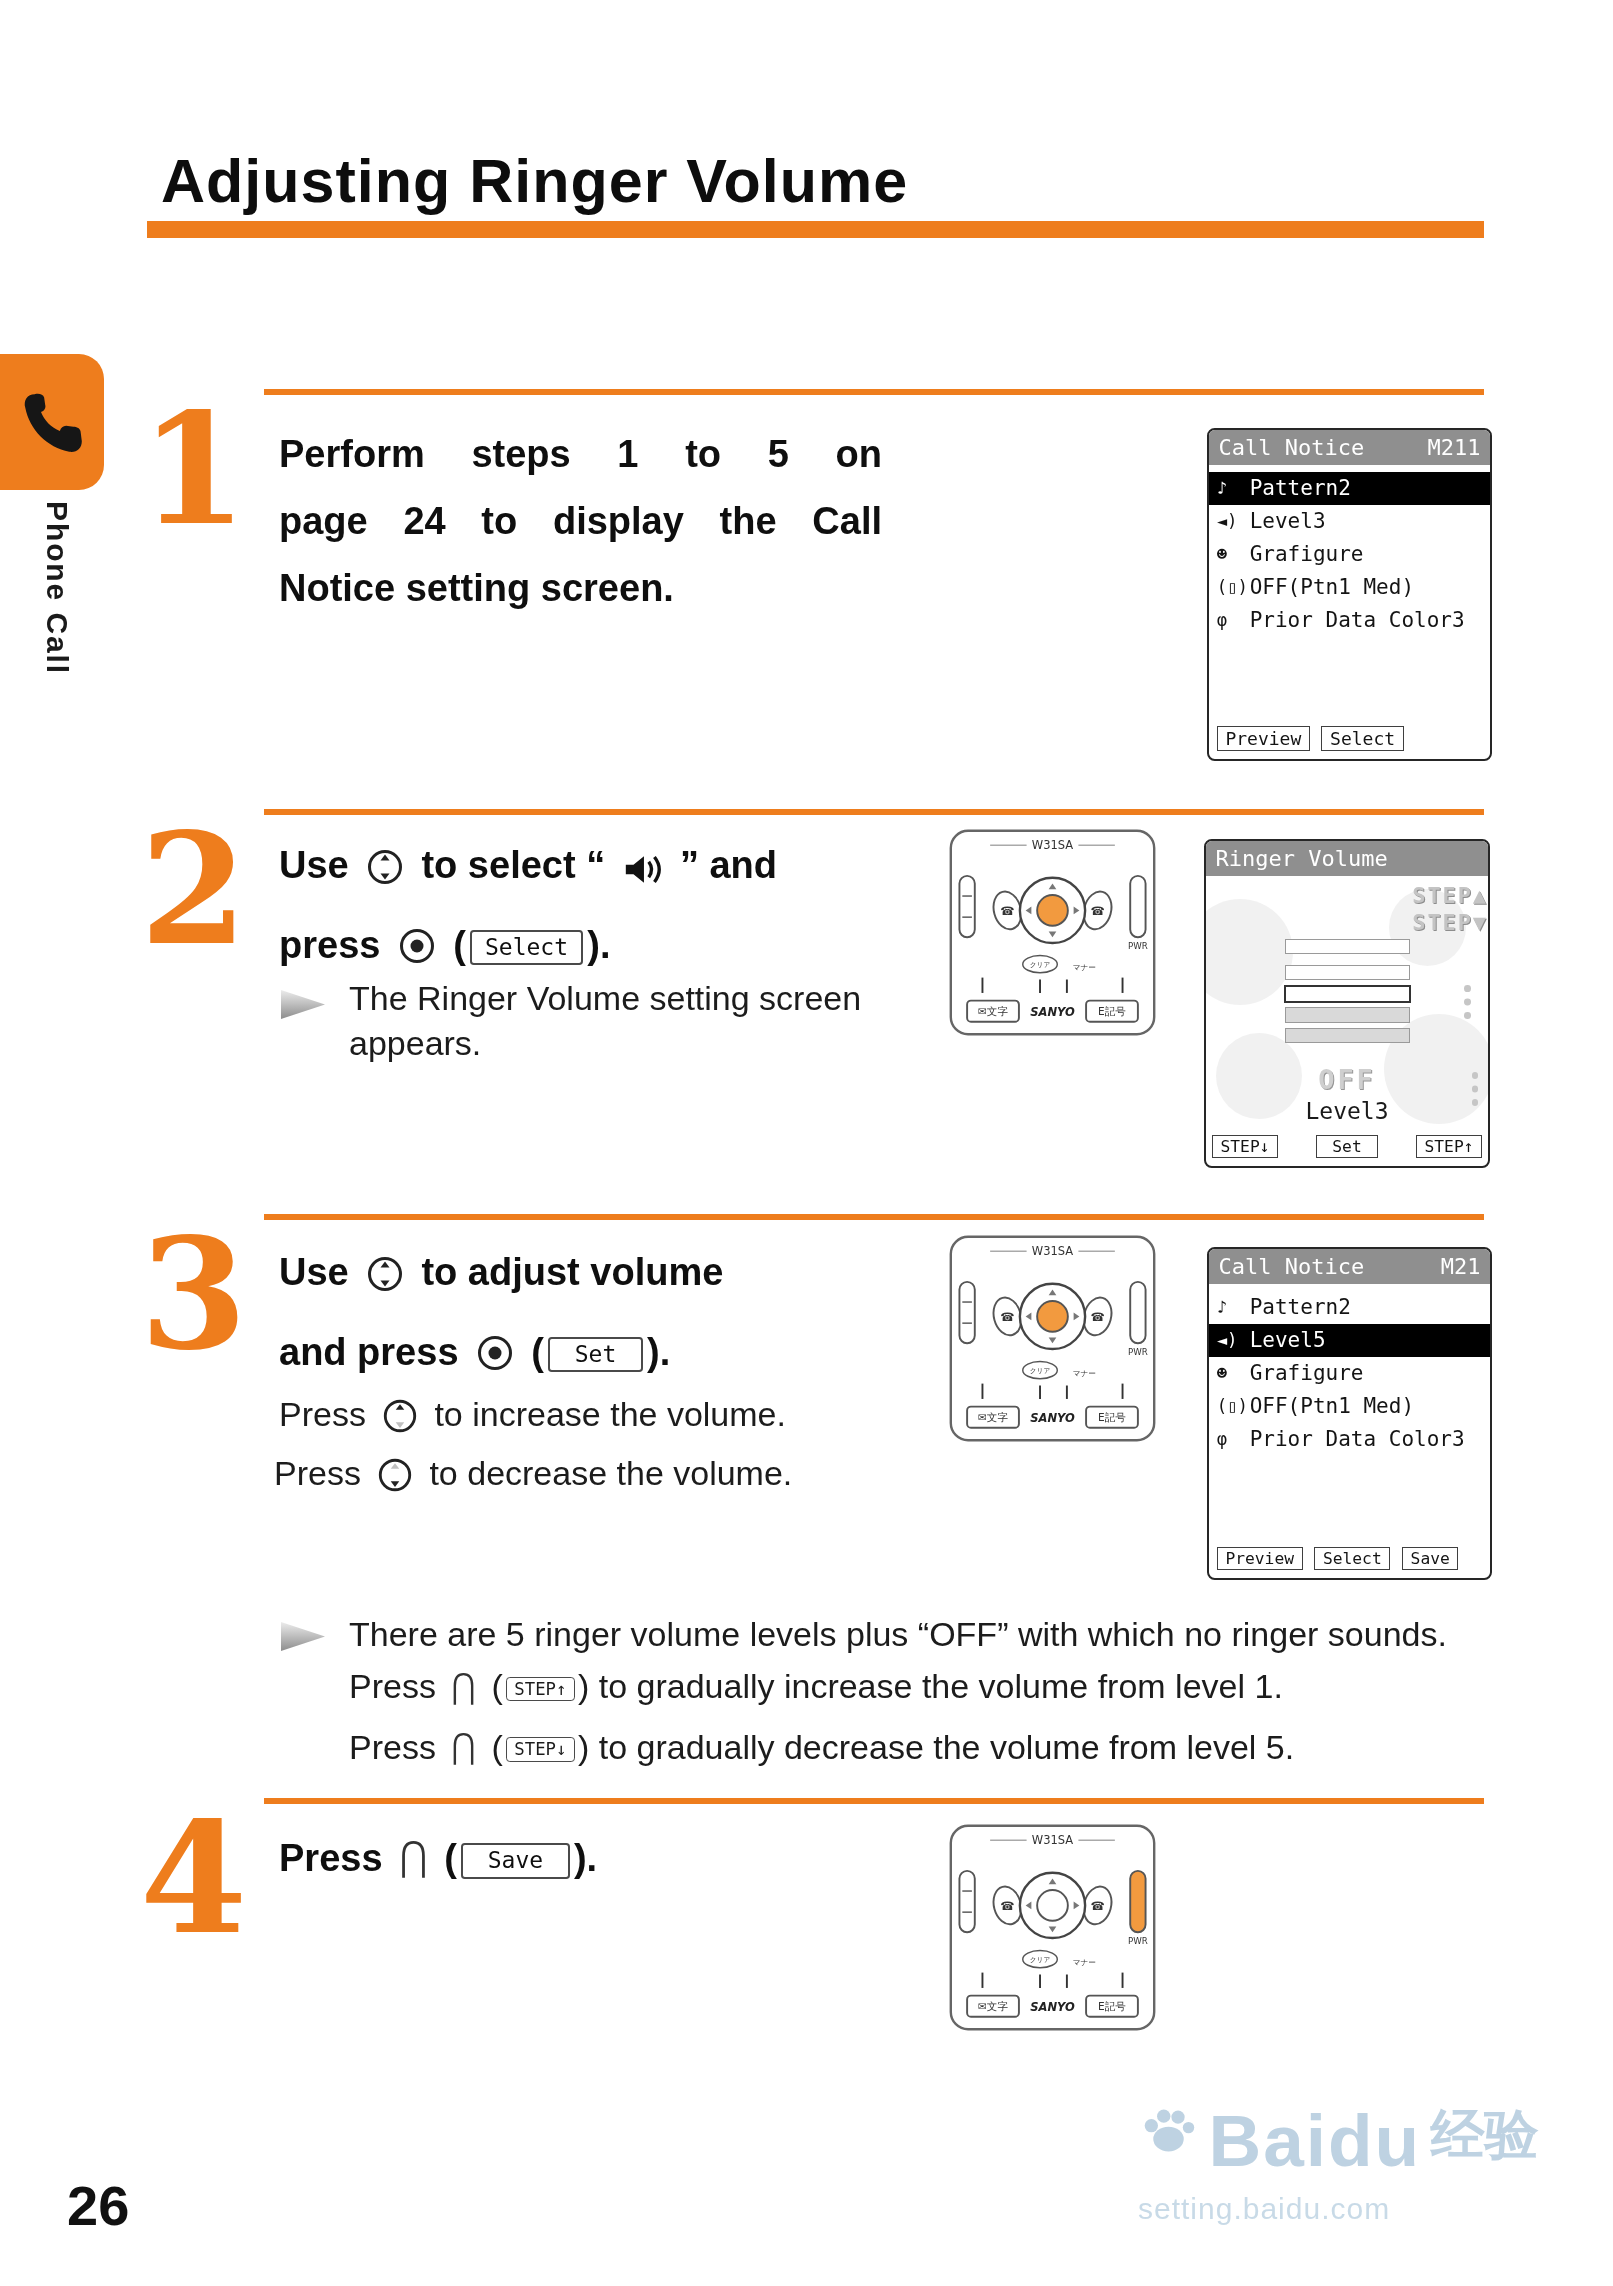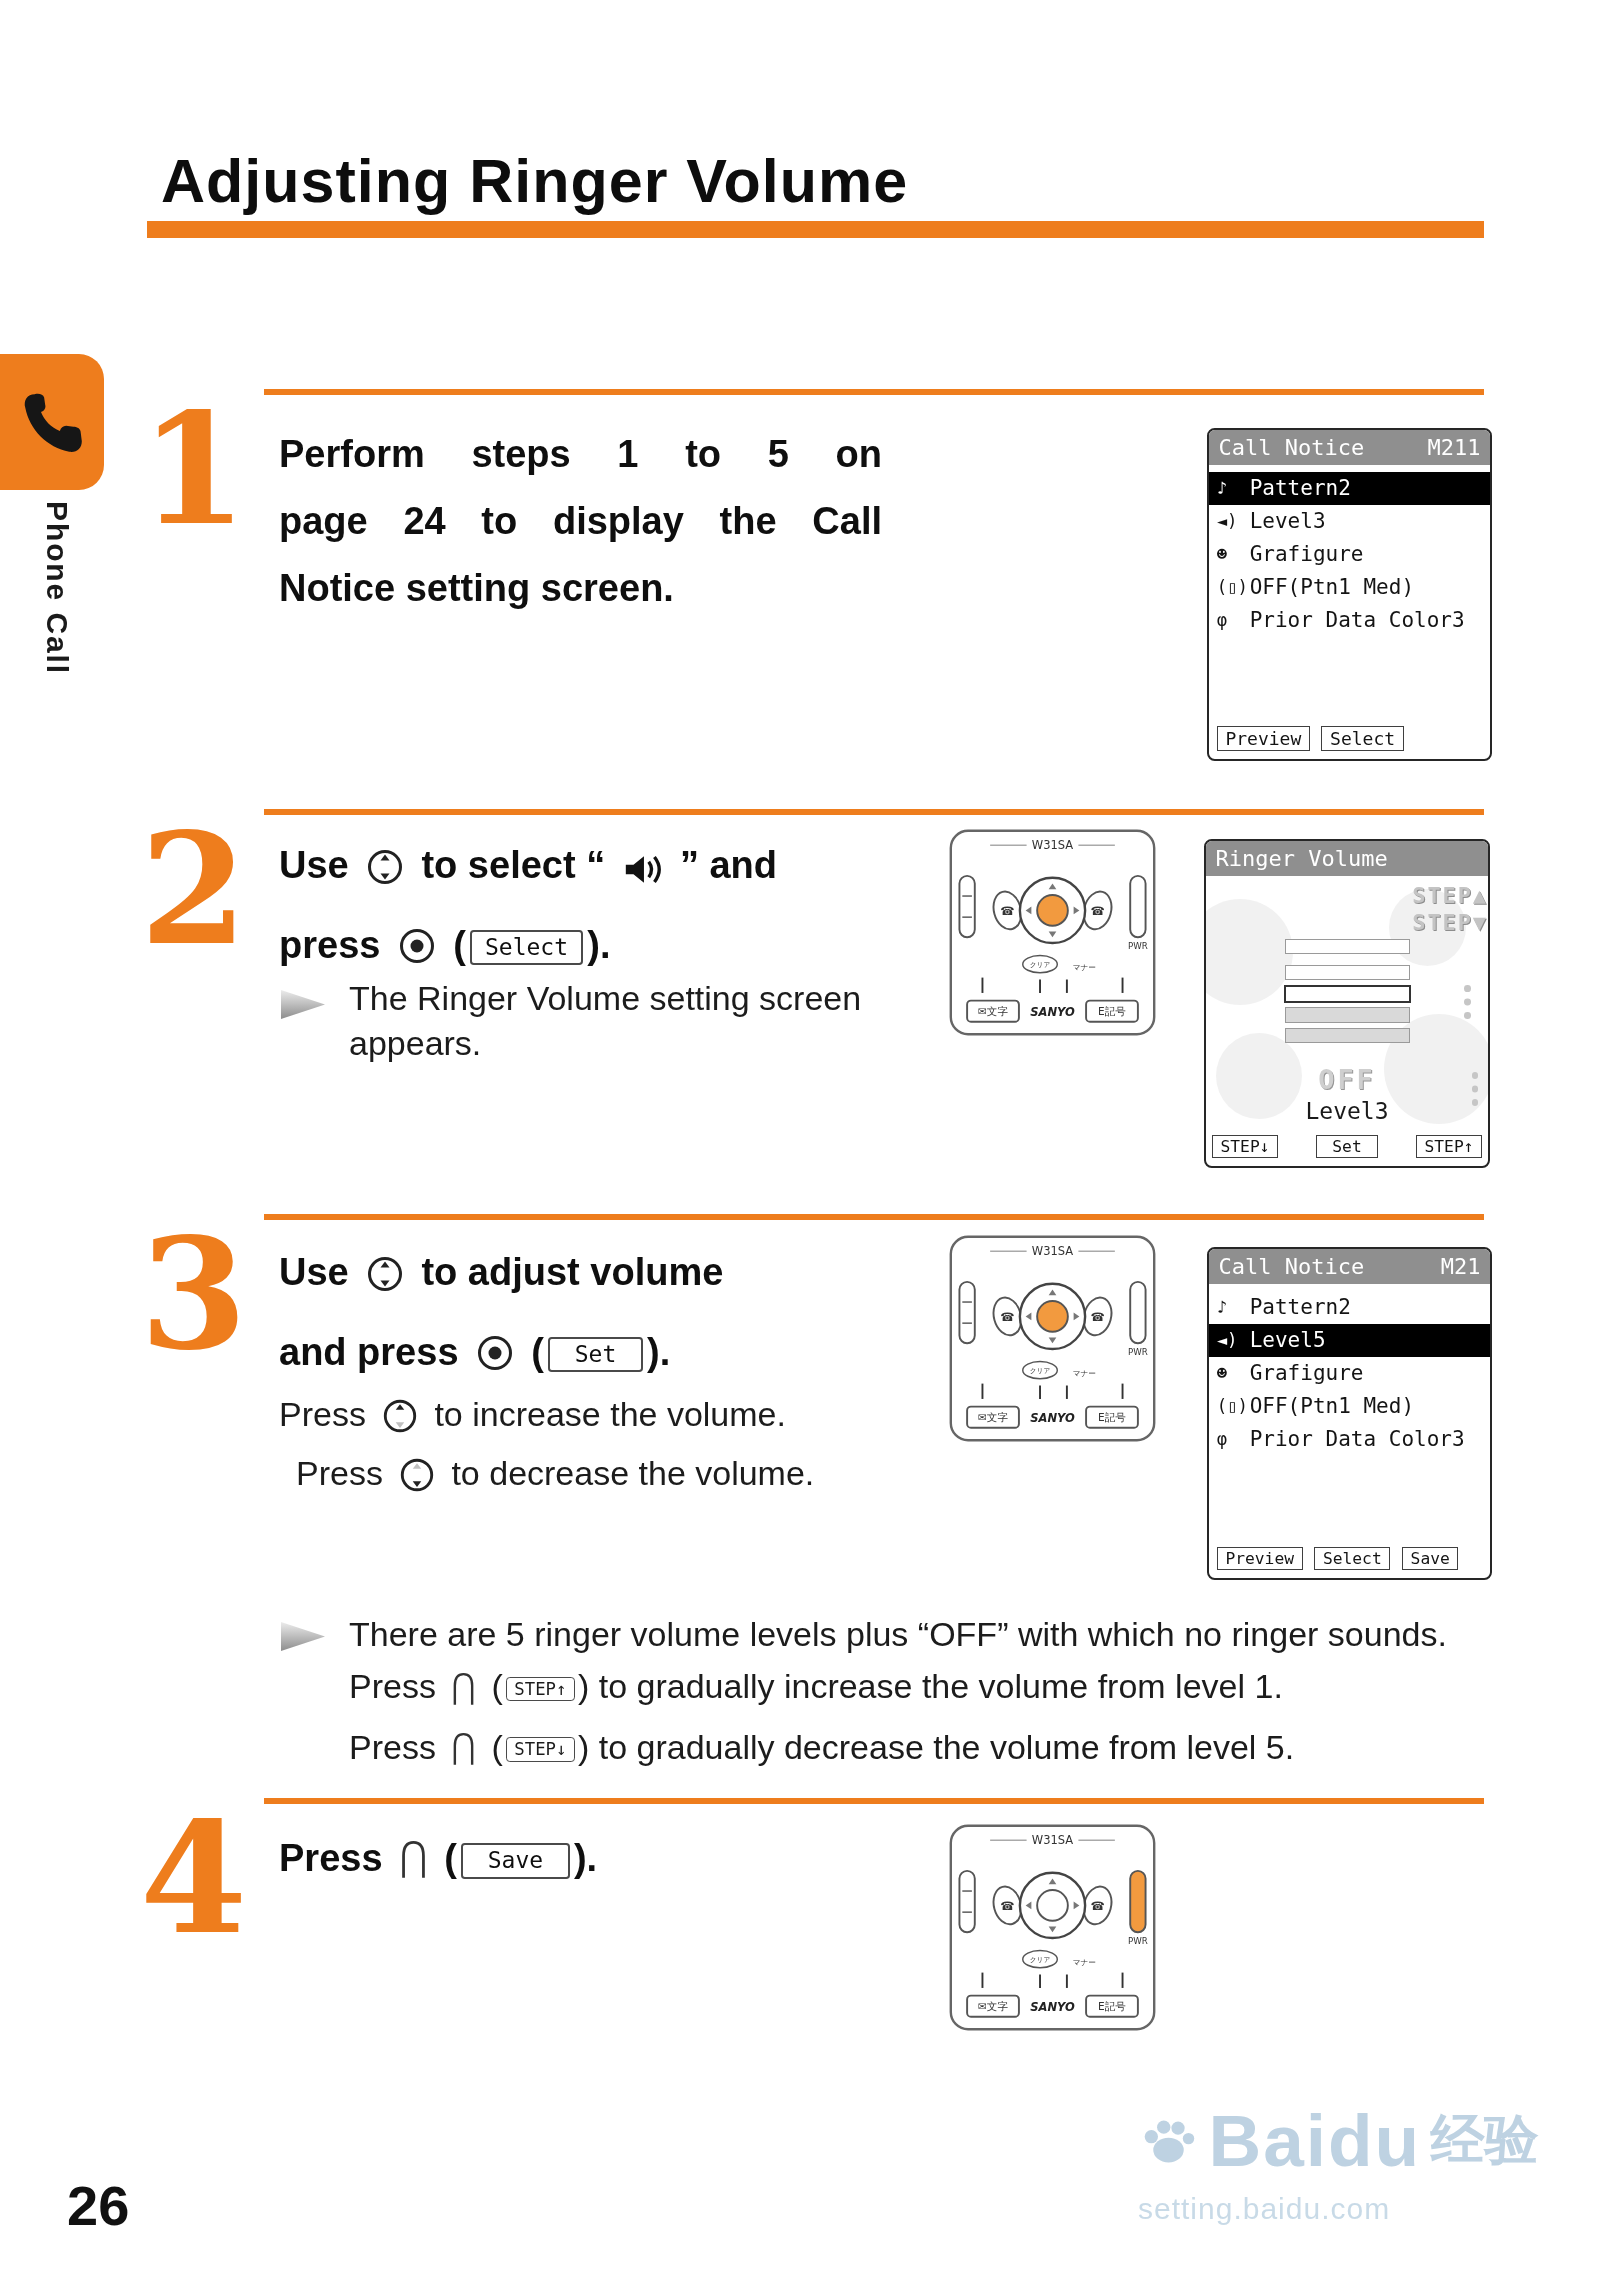--- a/index.html
+++ b/index.html
@@ -80,21 +80,21 @@
   .off-label{
     position:absolute;left:0;right:0;top:223px;text-align:center;
     font-size:27px;font-weight:bold;letter-spacing:2.9px;color:#cfcfcf;text-shadow:1px 1px 0 #969696;
   }
   .level-label{position:absolute;left:0;right:0;top:257px;text-align:center;font-size:23px;color:#1a1a1a;}
   
   .keypad{position:absolute;}
   
   .page-number{position:absolute;left:67px;top:2173px;font-size:56px;font-weight:bold;color:#111;}
   .watermark{position:absolute;left:1138px;top:2099px;opacity:0.9;}
-  .wm-row{display:flex;align-items:center;gap:9.6px;}
+  .wm-row{display:flex;align-items:flex-start;gap:9.6px;}
   .wm-brand{font-size:73px;font-weight:bold;color:#b7cedf;letter-spacing:1.9px;
             text-shadow:1.9px 1.9px 0 #ffffff;}
   .wm-cn{font-size:54px;font-weight:bold;color:#b7cedf;text-shadow:1.9px 1.9px 0 #ffffff;}
   .wm-url{margin-top:9.6px;font-size:30px;color:#c3d7e5;letter-spacing:1px;}
 </style>
 </head>
 <body>
 
 <div class="page">
 
@@ -269,21 +269,21 @@
   </div>
   <div class="sub-line" style="left:279px;top:1395px">
     <span>Press</span>
     <span class="inline-ic"><svg width="38" height="38" viewBox="0 0 40 40">
           <circle cx="20" cy="20" r="15.5" fill="#fff" stroke="#222" stroke-width="3"></circle>
           <path d="M20 7.5l4.5 6h-9z" fill="#222"></path>
           <path d="M20 32.5l-4.5-6h9z" fill="#c0c0c0"></path>
         </svg></span>
     <span>to increase the volume.</span>
   </div>
-  <div class="sub-line" style="left:296px;top:1454px">
+  <div class="sub-line" style="left:274px;top:1454px">
     <span>Press</span>
     <span class="inline-ic"><svg width="38" height="38" viewBox="0 0 40 40">
           <circle cx="20" cy="20" r="15.5" fill="#fff" stroke="#222" stroke-width="3"></circle>
           <path d="M20 7.5l4.5 6h-9z" fill="#c0c0c0"></path>
           <path d="M20 32.5l-4.5-6h9z" fill="#222"></path>
         </svg></span>
     <span>to decrease the volume.</span>
   </div>
 
   <div class="keypad" style="left:946px;top:1232px">

